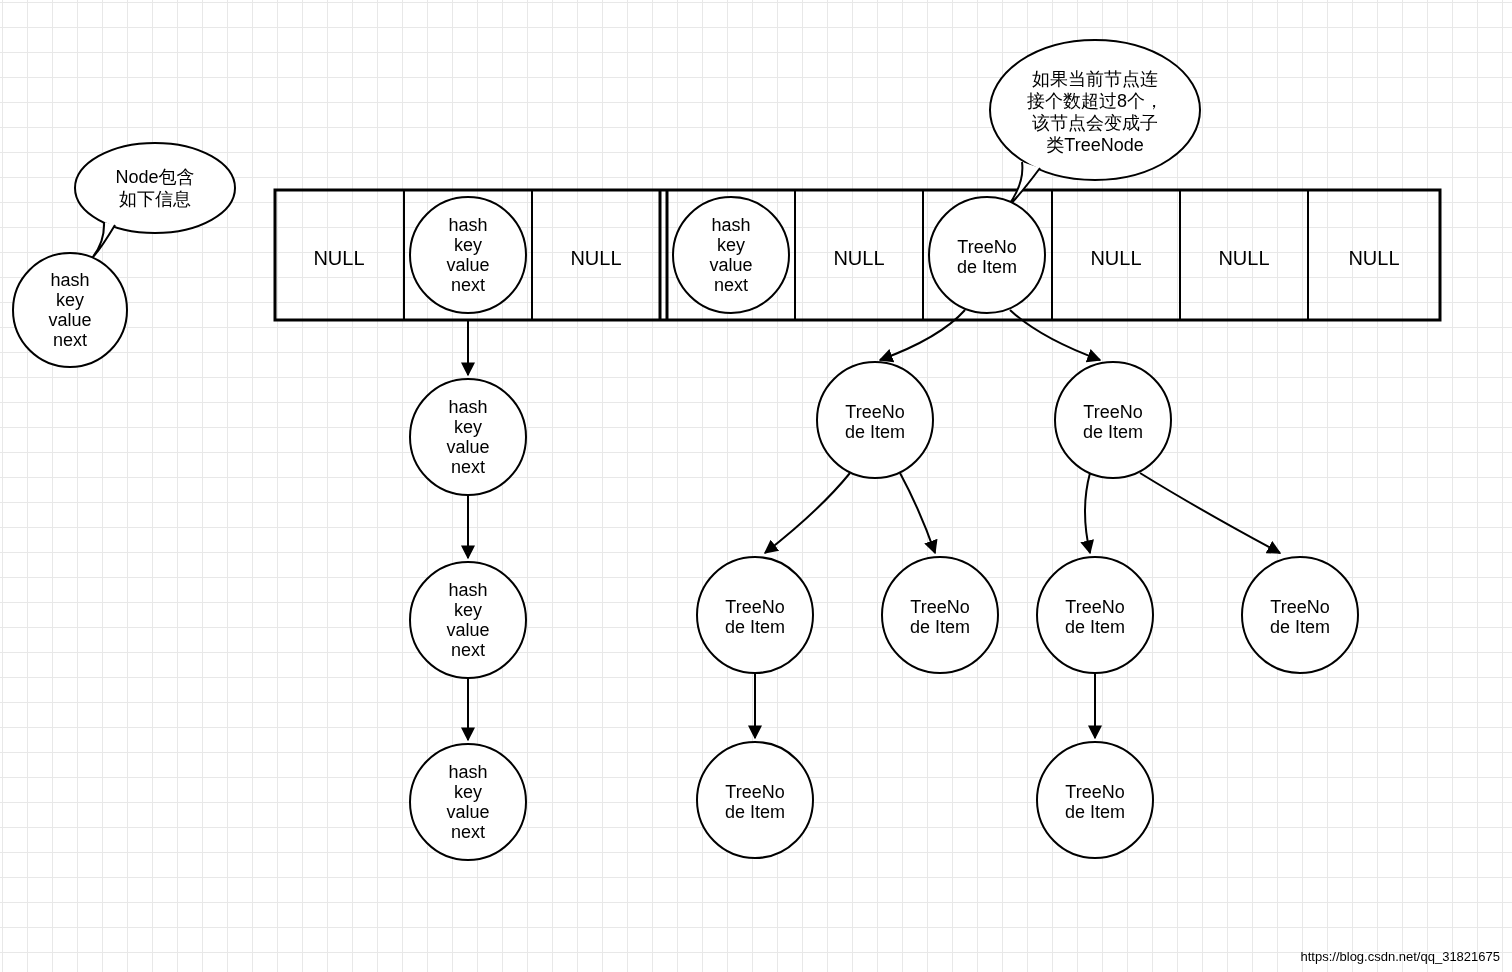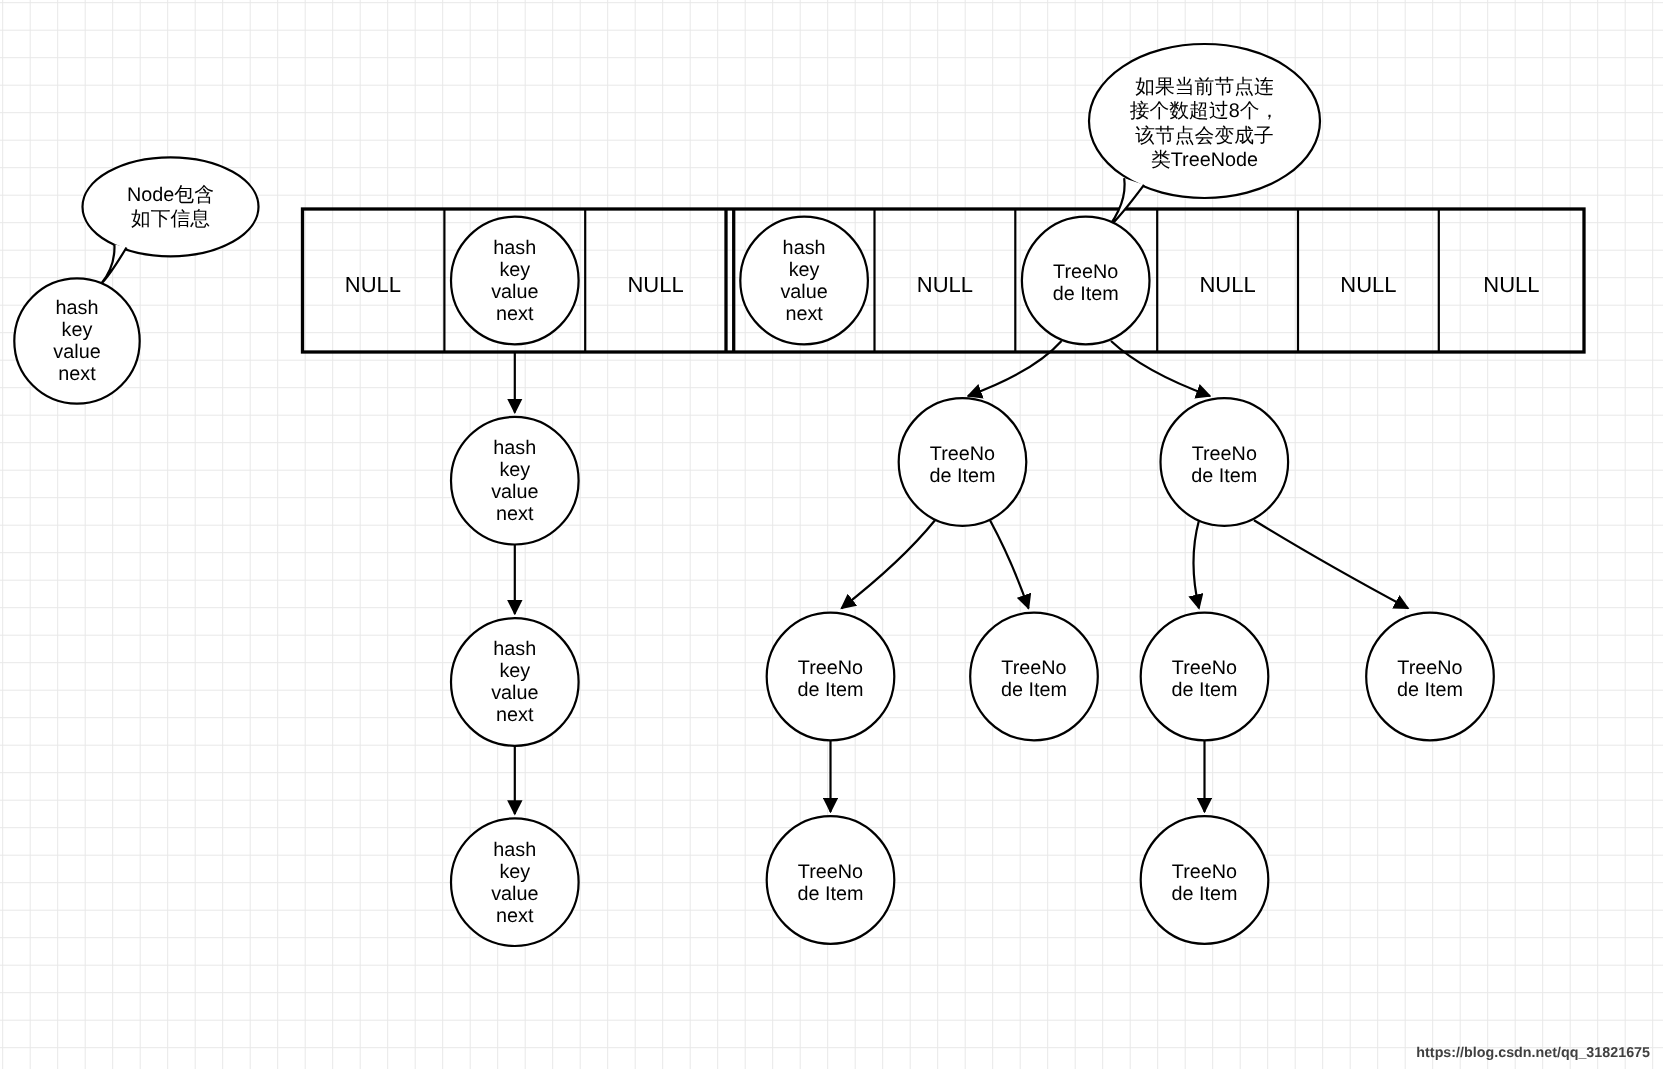--- a/index.html
+++ b/index.html
@@ -12,24 +12,23 @@
     background-image:
       linear-gradient(#e8e8e8 1px, transparent 1px),
       linear-gradient(90deg, #e8e8e8 1px, transparent 1px);
     background-size: 25px 25px;
     background-position: 2px 2px;
   }
   .watermark {
     position: absolute;
     right: 12px;
     bottom: 8px;
-    color: #404040;
+    color: #000000;
     font-size: 13px;
     font-family: Arial, sans-serif;
-    font-weight: bold;
   }
   svg { position: absolute; top: 0; left: 0; }
   .circle-node {
     fill: #fff;
     stroke: #000;
     stroke-width: 2;
   }
   .node-text {
     font-size: 18px;
     text-anchor: middle;

